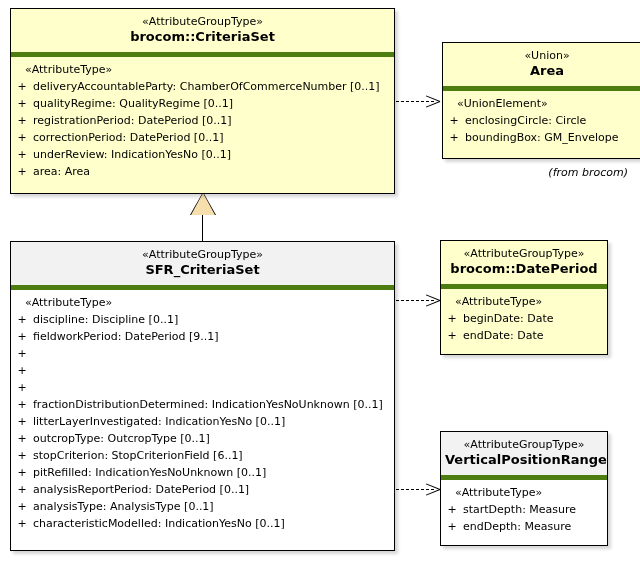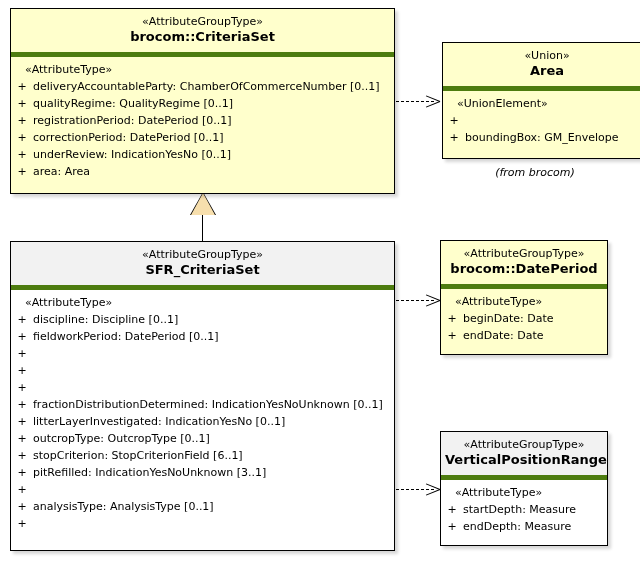--- a/index.html
+++ b/index.html
@@ -80,21 +80,21 @@
   .attr-text {
     flex: 0 0 auto;
     white-space: nowrap;
   }
 
   .from-note {
     position: absolute;
     font-size: 11px;
     font-style: italic;
     white-space: nowrap;
-    text-align: center;
+    text-align: right;
   }
 
   
   .conn { position: absolute; }
 
   .dash-h {
     position: absolute;
     height: 0;
     border-top: 1px dashed #000000;
   }
@@ -210,20 +210,21 @@
 
   <div class="umlbox yellow" style="left:442px; top:42px; width:210px; height:117px;">
     <div class="uml-head">
       <div class="uml-stereo">«Union»</div>
       <div class="uml-name">Area</div>
     </div>
     <div class="uml-body">
       <div class="group-stereo">«UnionElement»</div>
       <div class="attr-row">
         <span class="attr-vis">+</span>
+        <span class="attr-text">enclosingCircle: Circle</span>
       </div>
       <div class="attr-row">
         <span class="attr-vis">+</span>
         <span class="attr-text">boundingBox: GM_Envelope</span>
       </div>
     </div>
   </div>
   <div class="from-note" style="left:442px; top:166px; width:186px;">(from brocom)</div>
 
   <div class="umlbox grey" style="left:10px; top:241px; width:385px; height:310px;">
@@ -232,21 +233,21 @@
       <div class="uml-name">SFR_CriteriaSet</div>
     </div>
     <div class="uml-body">
       <div class="group-stereo">«AttributeType»</div>
       <div class="attr-row">
         <span class="attr-vis">+</span>
         <span class="attr-text">discipline: Discipline [0..1]</span>
       </div>
       <div class="attr-row">
         <span class="attr-vis">+</span>
-        <span class="attr-text">fieldworkPeriod: DatePeriod [0..1]</span>
+        <span class="attr-text">fieldworkPeriod: DatePeriod [9..1]</span>
       </div>
       <div class="attr-row">
         <span class="attr-vis">+</span>
       </div>
       <div class="attr-row">
         <span class="attr-vis">+</span>
       </div>
       <div class="attr-row">
         <span class="attr-vis">+</span>
       </div>
@@ -261,31 +262,33 @@
       <div class="attr-row">
         <span class="attr-vis">+</span>
         <span class="attr-text">outcropType: OutcropType [0..1]</span>
       </div>
       <div class="attr-row">
         <span class="attr-vis">+</span>
         <span class="attr-text">stopCriterion: StopCriterionField [6..1]</span>
       </div>
       <div class="attr-row">
         <span class="attr-vis">+</span>
-        <span class="attr-text">pitRefilled: IndicationYesNoUnknown [3..1]</span>
-      </div>
-      <div class="attr-row">
-        <span class="attr-vis">+</span>
+        <span class="attr-text">pitRefilled: IndicationYesNoUnknown [0..1]</span>
+      </div>
+      <div class="attr-row">
+        <span class="attr-vis">+</span>
+        <span class="attr-text">analysisReportPeriod: DatePeriod [0..1]</span>
       </div>
       <div class="attr-row">
         <span class="attr-vis">+</span>
         <span class="attr-text">analysisType: AnalysisType [0..1]</span>
       </div>
       <div class="attr-row">
         <span class="attr-vis">+</span>
+        <span class="attr-text">characteristicModelled: IndicationYesNo [0..1]</span>
       </div>
     </div>
   </div>
 
   <div class="umlbox yellow" style="left:440px; top:240px; width:168px; height:115px;">
     <div class="uml-head">
       <div class="uml-stereo">«AttributeGroupType»</div>
       <div class="uml-name">brocom::DatePeriod</div>
     </div>
     <div class="uml-body">

